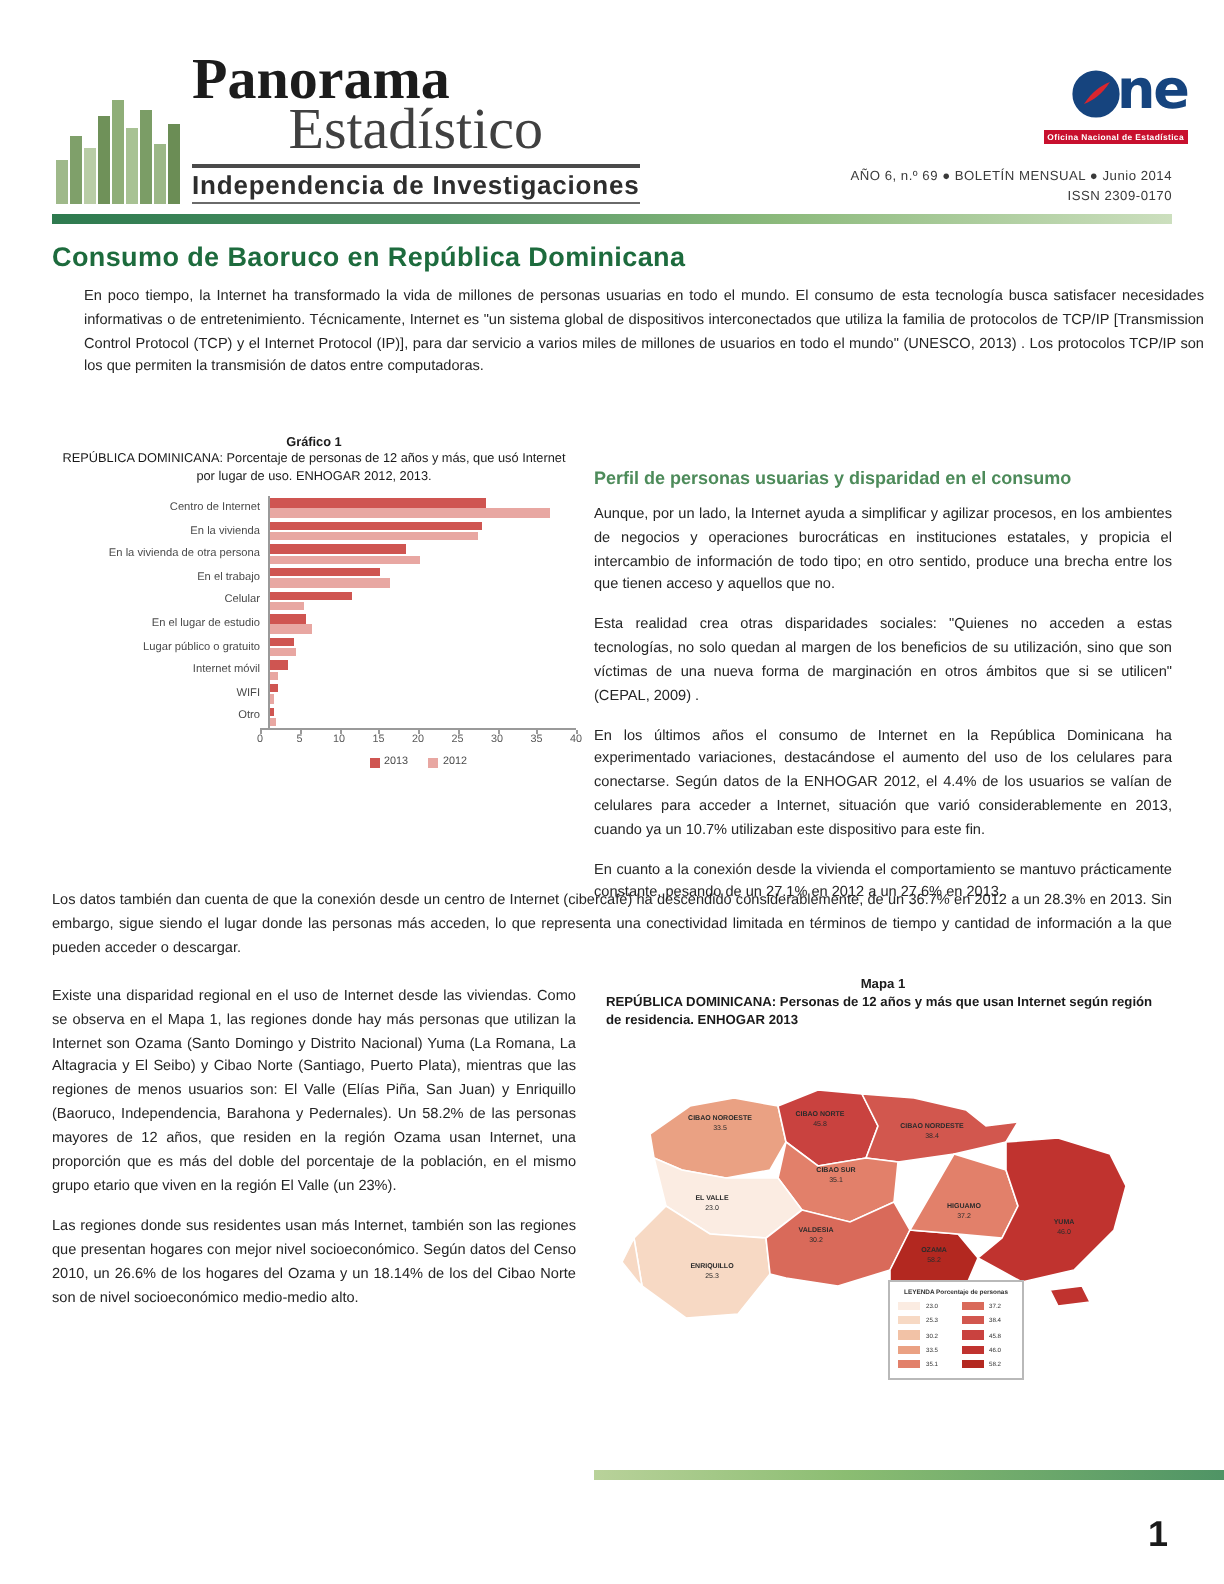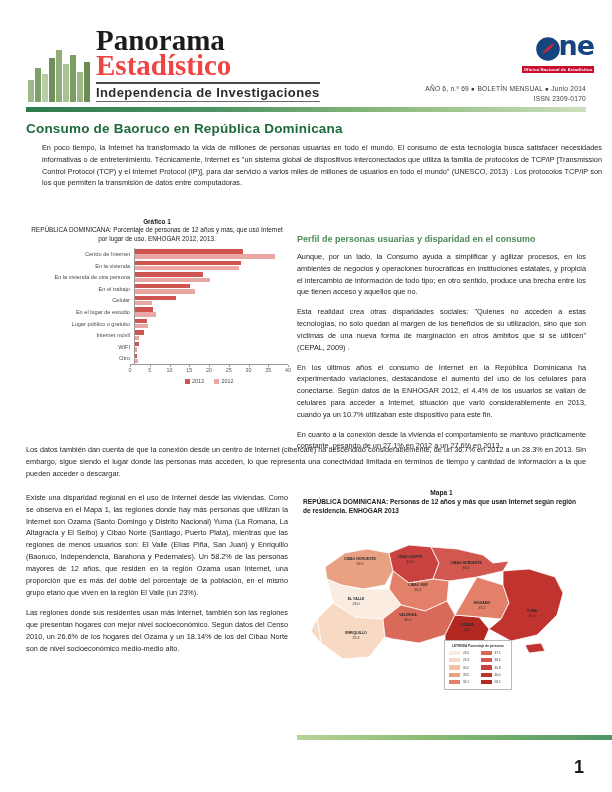--- a/index.html
+++ b/index.html
@@ -21,22 +21,22 @@
   .bars-logo { width: 62px; height: 52px; position: relative; margin-right: 6px; }
   .bars-logo span { position: absolute; bottom: 0; display: block; }
   .brand-text { line-height: 1; }
   .brand-l1 {
     font-family: "Liberation Serif", serif;
     font-size: 29px; font-weight: bold; color: #1c1c1c;
     letter-spacing: 0px; display: block;
   }
   .brand-l2 {
     font-family: "Liberation Serif", serif;
-    font-size: 29px; font-weight: bold; color: #ef4444;
-    display: block; margin-top: -4px;
+    font-size: 29px; font-weight: normal; color: #404040;
+    display: block; margin-top: -4px; text-align: center;
   }
   .brand-rule { height: 1.5px; background: #4a4a4a; margin-top: 2px; width: 100%; }
   .brand-l3 {
     font-size: 13px; font-weight: bold; color: #2d2d2d;
     display: block; margin-top: 2px; letter-spacing: 0.4px;
   }
   .brand-rule2 { height: 1px; background: #6a6a6a; margin-top: 2px; }
 
   .one-logo { position: absolute; right: 18px; top: 32px; text-align: right; }
   .one-mark { display: inline-block; position: relative; }
@@ -310,21 +310,21 @@
           <div class="legend-item">
             <span class="swatch" style="background: rgb(232, 167, 162);"></span>
             <span>2012</span>
           </div>
         </div>
     </div>
   </div>
 
   <div class="col-right" style="top:206px;">
     <div class="subhead">Perfil de personas usuarias y disparidad en el consumo</div>
-    <p class="para" style="margin:0 0 8px 0;">Aunque, por un lado, la Consumo ayuda a simplificar y agilizar procesos, en los ambientes de negocios y operaciones burocráticas en instituciones estatales, y propicia el intercambio de información de todo tipo;  en otro sentido, produce una brecha entre los que tienen acceso y aquellos que no.</p>
+    <p class="para" style="margin:0 0 8px 0;">Aunque, por un lado, la Internet ayuda a simplificar y agilizar procesos, en los ambientes de negocios y operaciones burocráticas en instituciones estatales, y propicia el intercambio de información de todo tipo;  en otro sentido, produce una brecha entre los que tienen acceso y aquellos que no.</p>
     <p class="para" style="margin:0 0 8px 0;">Esta realidad crea otras disparidades sociales: "Quienes no acceden a estas tecnologías, no solo quedan al margen de los beneficios de su utilización, sino que son víctimas de una nueva forma de marginación en otros ámbitos que si se utilicen" (CEPAL, 2009) .</p>
     <p class="para" style="margin:0 0 8px 0;">En los últimos años el consumo de Internet en la República Dominicana ha experimentado variaciones, destacándose el aumento del uso de los celulares para conectarse. Según datos de la ENHOGAR 2012, el 4.4% de los usuarios se valían de celulares para acceder a Internet, situación que varió considerablemente en 2013, cuando ya un 10.7% utilizaban este dispositivo para este fin.</p>
     <p class="para" style="margin:0;">En cuanto a la conexión desde la vivienda el comportamiento se mantuvo prácticamente constante, pesando de un 27.1% en 2012 a un 27.6% en 2013.</p>
   </div>
 
   <div class="para" style="position:absolute;left:26px;top:444px;width:560px;">Los datos también dan cuenta de que la conexión desde un centro de Internet (cibercafé) ha descendido considerablemente, de un 36.7% en 2012 a un 28.3% en 2013. Sin embargo, sigue siendo el lugar donde las personas más acceden, lo que representa una conectividad limitada en términos de tiempo y cantidad de información a la que pueden acceder o descargar.</div>
 
   <div class="col-left" style="top:492px;">
     <p class="para" style="margin:0 0 9px 0;">Existe una disparidad regional en el uso de Internet desde las viviendas. Como se observa en el Mapa 1, las regiones donde hay más personas que utilizan la Internet son Ozama (Santo Domingo y Distrito Nacional) Yuma (La Romana, La Altagracia y El Seibo) y Cibao Norte (Santiago, Puerto Plata), mientras que las regiones de menos usuarios  son: El Valle (Elías Piña, San Juan) y Enriquillo (Baoruco, Independencia, Barahona y Pedernales). Un 58.2% de las personas mayores de 12 años, que residen en la región Ozama usan Internet, una proporción que es más del doble del porcentaje de la población, en el mismo grupo etario que viven en la región El Valle (un 23%).</p>
     <p class="para" style="margin:0;">Las regiones donde sus residentes usan más Internet, también son las regiones que presentan hogares con mejor nivel socioeconómico. Según datos del Censo 2010, un 26.6% de los hogares del Ozama y un 18.14% de los del Cibao Norte son de nivel socioeconómico medio-medio alto.</p>

